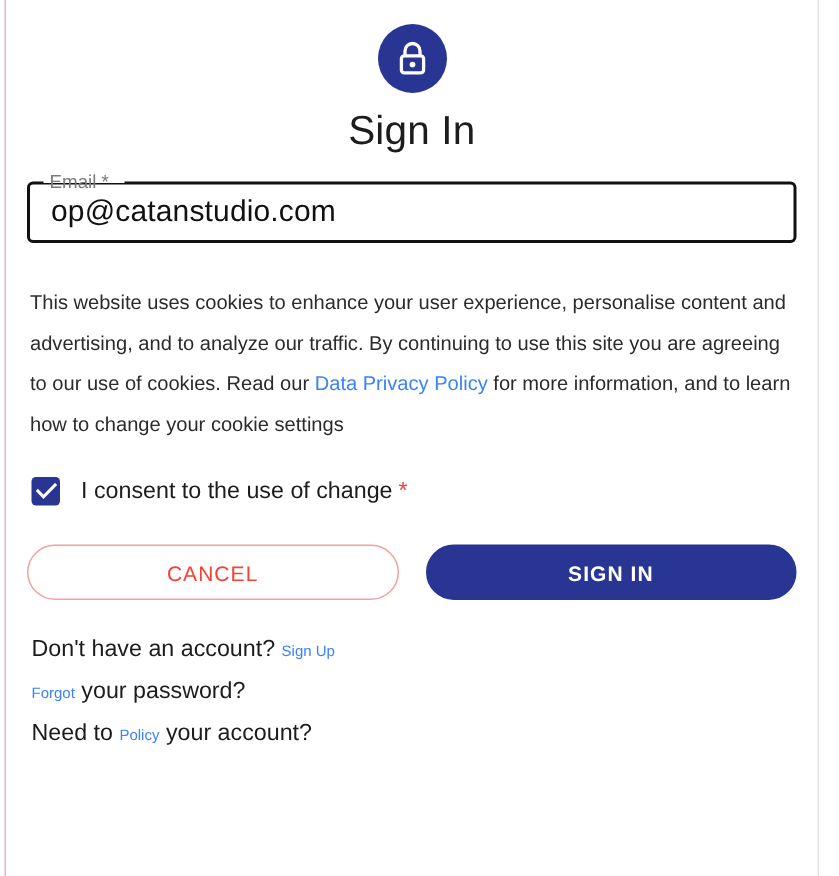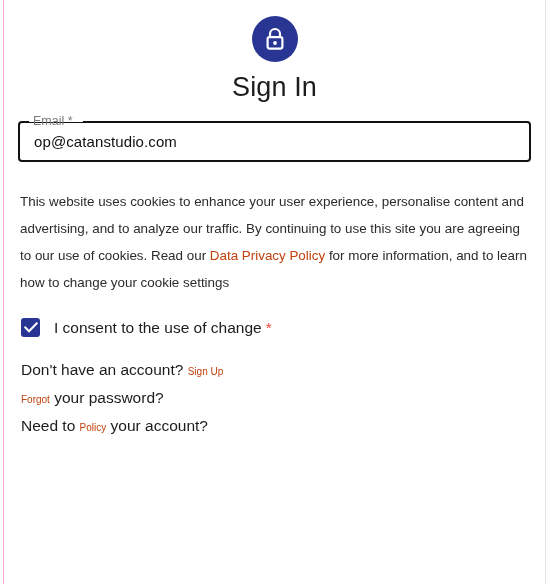--- a/index.html
+++ b/index.html
@@ -99,39 +99,39 @@
     z-index: 3;
     white-space: nowrap;
   }
   .field .value {
     position: absolute;
     left: 16px;
     top: 0;
     height: 100%;
     display: flex;
     align-items: center;
-    font-size: 15px;
+    font-size: 20px;
     color: #111111;
     letter-spacing: 0.1px;
   }
   .field .value.dots {
     letter-spacing: 2.3px;
     font-size: 13px;
     color: #1b1b1b;
   }
 
   
   .cookie-text {
     margin: 26px 2px 0 2px;
     font-size: 13.4px;
     line-height: 27px;
     color: #2b2b2b;
   }
   .link {
-    color: #c2410c;
+    color: #3b82f6;
     text-decoration: none;
     cursor: pointer;
   }
 
   
   .consent-row {
     display: flex;
     align-items: center;
     margin: 22px 0 0 3px;
   }
@@ -228,20 +228,24 @@
 
     <div class="consent-row">
       <div class="checkbox">
         <svg width="14" height="11" viewBox="0 0 14 11" aria-hidden="true">
           <path d="M1.3 5.4 L5 9.2 L12.7 1.4" fill="none" stroke="#ffffff" stroke-width="2.1" stroke-linecap="square" stroke-linejoin="miter"></path>
         </svg>
       </div>
       <div class="consent-label"><span>I consent to the use of change</span><span class="req-star">*</span></div>
     </div>
 
+    <div class="btn-row">
+      <div class="btn btn-cancel">CANCEL</div>
+      <div class="btn btn-signin">SIGN IN</div>
+    </div>
 
     <div class="footer">
       <div class="footer-line"><span>Don't have an account?</span>
         <span class="link">Sign Up</span></div>
       <div class="footer-line"><span class="link">Forgot</span>
         <span>your password?</span></div>
       <div class="footer-line"><span>Need to</span>
         <span class="link">Policy</span>
         <span>your account?</span></div>
     </div>

